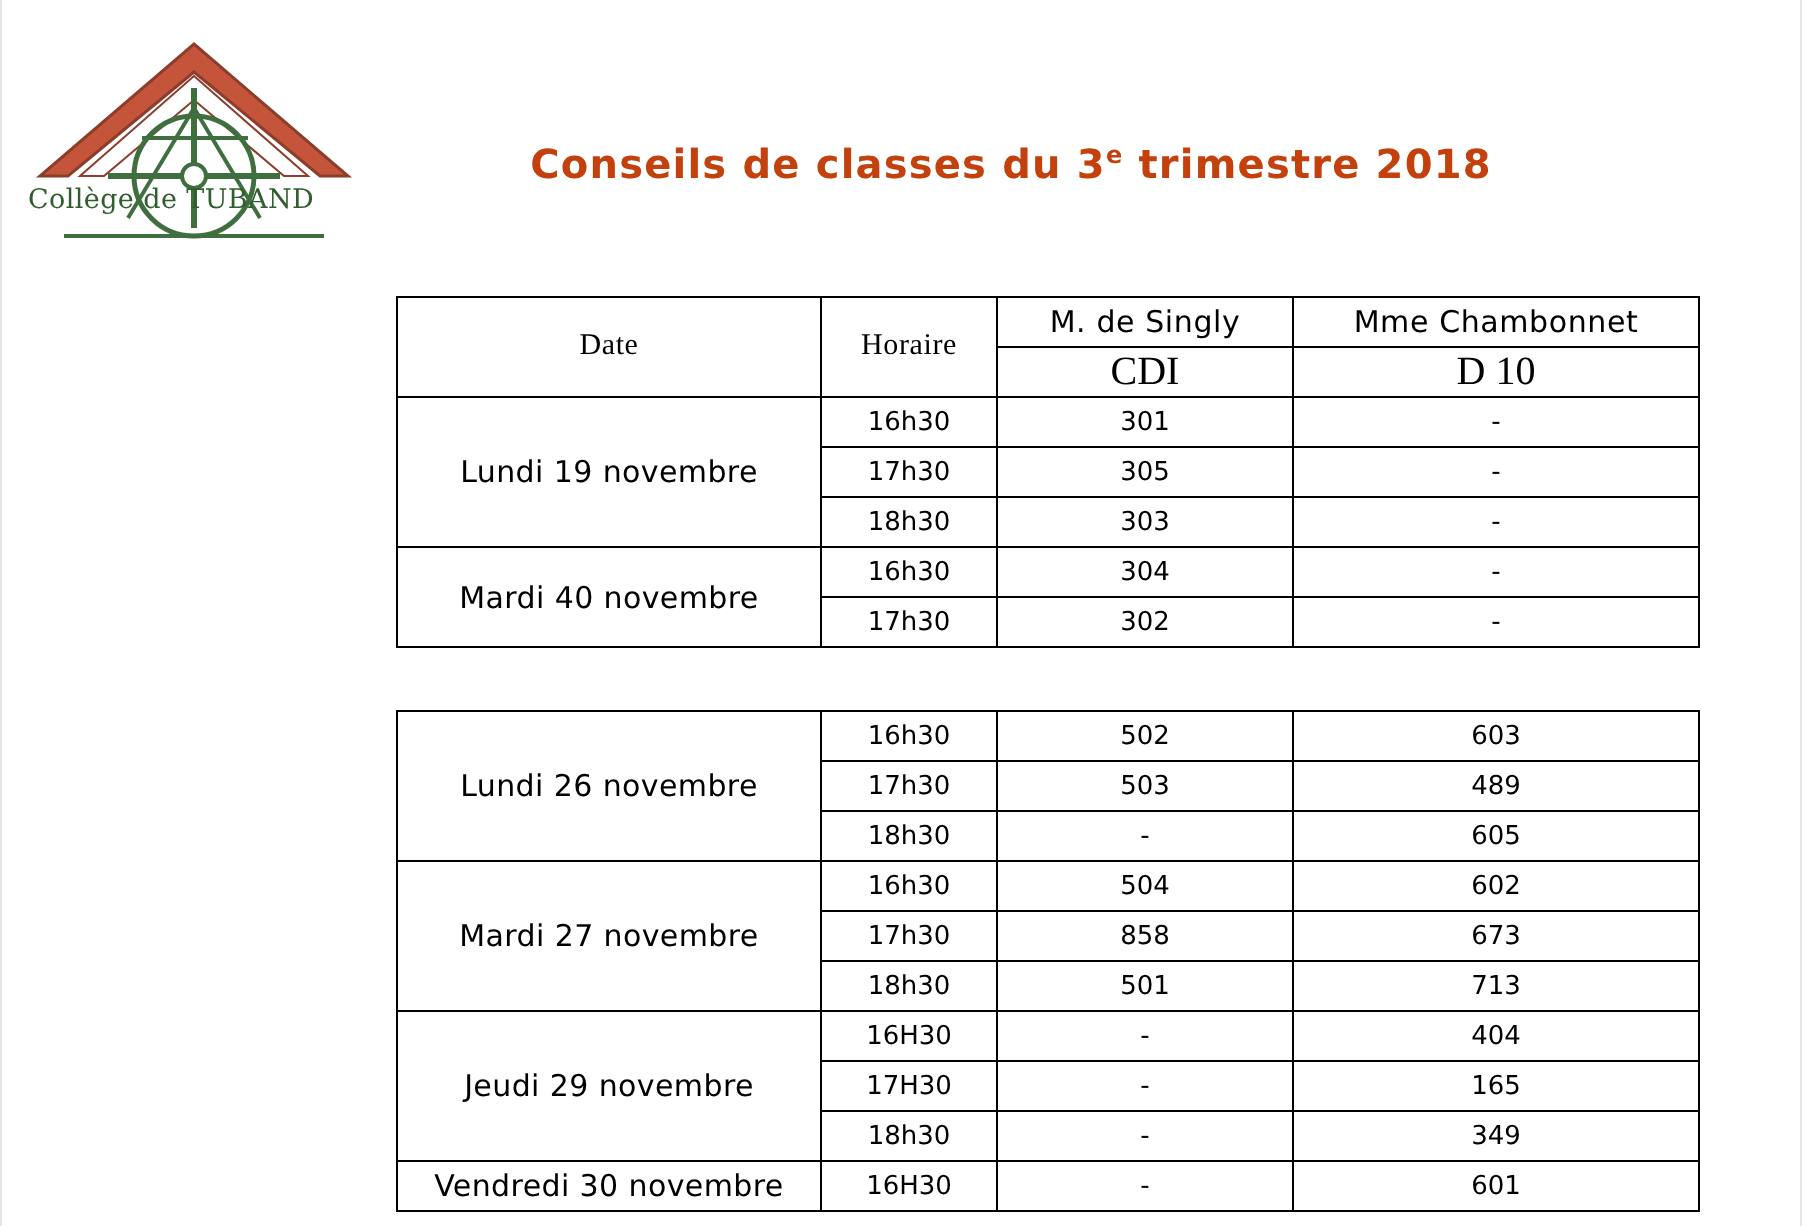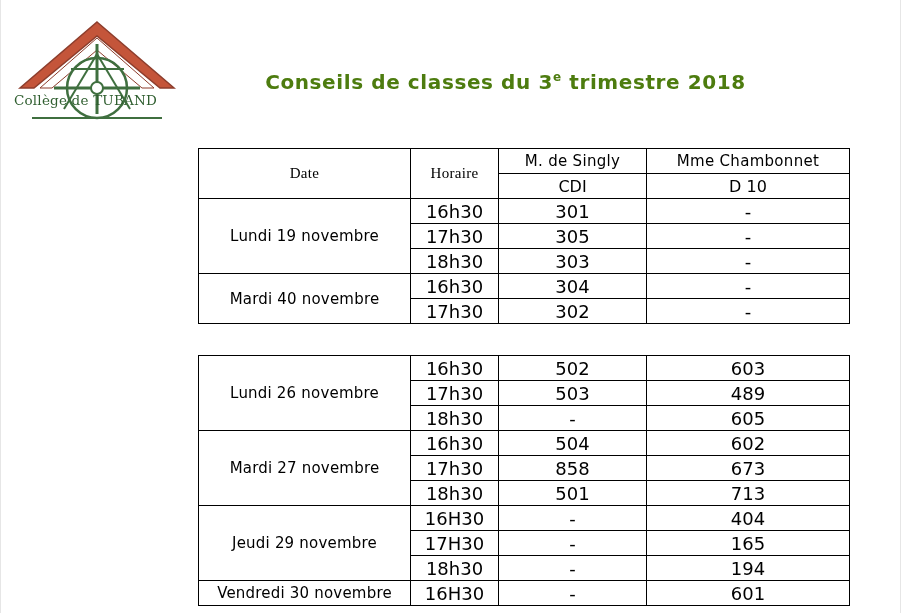--- a/index.html
+++ b/index.html
@@ -47,21 +47,21 @@
     position: absolute;
     left: 0;
     top: 70px;
     width: 901px;
     text-align: center;
     padding-left: 110px;
     box-sizing: border-box;
     font-family: "DejaVu Sans", sans-serif;
     font-size: 20px;
     font-weight: bold;
-    color: #4d7c0f;
+    color: #c2410c;
     letter-spacing: 0.6px;
   }
   .title sup {
     font-size: 12px;
     vertical-align: super;
   }
 
   
   .tbl {
     position: absolute;
@@ -86,29 +86,30 @@
 
   #table-1 { left: 198px; top: 148px; }
   #table-2 { left: 198px; top: 355px; }
 
   .head-cell {
     font-size: 15px;
     font-weight: bold;
     letter-spacing: 0.3px;
   }
   .head-sub {
-    font-size: 16px;
+    font-size: 20px;
     font-weight: bold;
+    font-family: Liberation Serif, serif;
   }
   .head-tall { height: 52px; font-family: Liberation Serif, serif; }
   .date-cell {
     font-size: 15px;
     letter-spacing: 0.2px;
   }
-  .cell { font-size: 18px; }
+  .cell { font-size: 13px; }
 
   
   .edge-left, .edge-right {
     position: absolute;
     top: 0;
     width: 1px;
     height: 613px;
     background: #e6e6e6;
   }
   .edge-left { left: 0; }
@@ -241,21 +242,21 @@
           <td class="cell">404</td>
         </tr>
         <tr>
           <td class="cell">17H30</td>
           <td class="cell">-</td>
           <td class="cell">165</td>
         </tr>
         <tr>
           <td class="cell">18h30</td>
           <td class="cell">-</td>
-          <td class="cell">194</td>
+          <td class="cell">349</td>
         </tr>
         <tr>
           <td class="date-cell" rowspan="1">Vendredi 30 novembre</td>
           <td class="cell">16H30</td>
           <td class="cell">-</td>
           <td class="cell">601</td>
         </tr>
       </tbody>
   </table>
 

